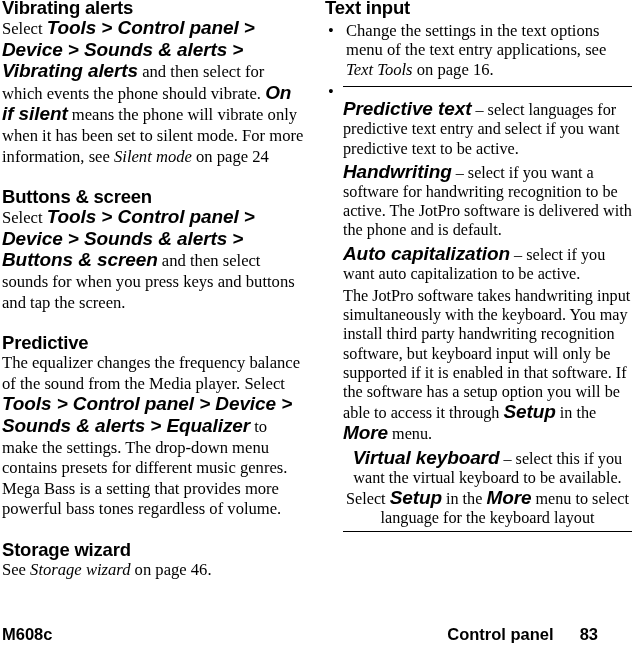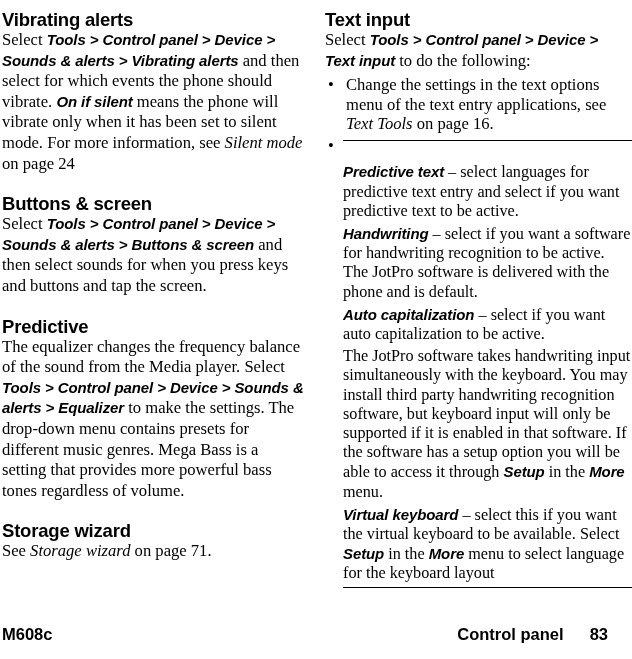--- a/index.html
+++ b/index.html
@@ -20,21 +20,21 @@
     position: absolute;
     left: 0;
     top: 0;
     width: 632px;
     height: 659px;
   }
 
   .columns {
     position: absolute;
     left: 0;
-    top: 12px;
+    top: 0;
     width: 632px;
     height: 600px;
   }
 
   .col {
     position: absolute;
     top: 0;
   }
   .col-left  { left: 2px;   width: 303px; }
   .col-right { left: 325px; width: 307px; }
@@ -55,21 +55,21 @@
     font-size: 16.6px;
     line-height: 20.6px;
     margin: 0;
     text-align: left;
   }
 
   .b {
     font-family: "Liberation Sans", sans-serif;
     font-weight: bold;
     font-style: italic;
-    font-size: 15px;
+    font-size: 19px;
     letter-spacing: -0.1px;
   }
   .i {
     font-style: italic;
   }
 
   ul.bullets {
     list-style: none;
     margin: 4px 0 0 0;
     padding: 0;
@@ -87,51 +87,51 @@
     top: 0;
     font-size: 16.6px;
     line-height: 19.4px;
   }
 
   .boxed {
     margin-top: 7px;
     margin-left: 18px;
     border-top: 1.6px solid #000;
     border-bottom: 1.6px solid #000;
-    padding-top: 21px;
+    padding-top: 12px;
     padding-bottom: 3px;
     width: 289px;
   }
 
   p.defn {
     font-family: "Liberation Serif", serif;
     font-size: 16.2px;
     line-height: 19.2px;
     margin: 0 0 3px 0;
   }
-  p.defn:last-child { margin-bottom: 0; }
+  p.defn:last-child { margin-bottom: 0; text-align: center; }
 
   .footer {
     position: absolute;
     left: 0;
     bottom: 10px;
     width: 608px;
     height: 24px;
     font-family: "Liberation Sans", sans-serif;
     font-weight: bold;
     font-size: 16.5px;
   }
   .footer-left {
     position: absolute;
     left: 2px;
     top: 0;
   }
   .footer-right {
     position: absolute;
-    right: 0;
+    right: 10px;
     top: 0;
     text-align: left;
     white-space: nowrap;
   }
   .footer-right .pagenum {
     display: inline-block;
     margin-left: 26px;
   }
 </style>
 </head>
@@ -146,29 +146,28 @@
       <h2 class="section-title first">Vibrating alerts</h2>
       <p class="body"><span>Select </span><span class="b">Tools &gt; Control panel &gt; Device &gt; Sounds &amp; alerts &gt; Vibrating alerts</span><span> and then select for which events the phone should vibrate. </span><span class="b">On if silent</span><span> means the phone will vibrate only when it has been set to silent mode. For more information, see </span><span class="i">Silent mode</span><span> on page 24</span></p>
 
       <h2 class="section-title spaced">Buttons &amp; screen</h2>
       <p class="body"><span>Select </span><span class="b">Tools &gt; Control panel &gt; Device &gt; Sounds &amp; alerts &gt; Buttons &amp; screen</span><span> and then select sounds for when you press keys and buttons and tap the screen.</span></p>
 
       <h2 class="section-title spaced">Predictive</h2>
       <p class="body"><span>The equalizer changes the frequency balance of the sound from the Media player. Select </span><span class="b">Tools &gt; Control panel &gt; Device &gt; Sounds &amp; alerts &gt; Equalizer</span><span> to make the settings. The drop-down menu contains presets for different music genres. Mega Bass is a setting that provides more powerful bass tones regardless of volume.</span></p>
 
       <h2 class="section-title spaced">Storage wizard</h2>
-      <p class="body"><span>See </span><span class="i">Storage wizard</span><span> on page 71.</span></p>
+      <p class="body"><span>See </span><span class="i">Storage wizard</span><span> on page 46.</span></p>
 
     </div>
 
     <div class="col col-right">
 
       <h2 class="section-title first">Text input</h2>
 
-      <p class="body"><span>Select </span><span class="b">Tools &gt; Control panel &gt; Device &gt; Text input</span><span> to do the following:</span></p>
 
       <ul class="bullets">
         <li><span class="dot">•</span><span>Change the settings in the text options menu of the text entry applications, see </span><span class="i">Text Tools</span><span> on page 16.</span></li>
         <li><span class="dot">•</span></li>
       </ul>
 
       <div class="boxed">
 
         <p class="defn"><span class="b">Predictive text</span><span> – </span><span>select languages for predictive text entry and select if you want predictive text to be active.</span></p>
 

